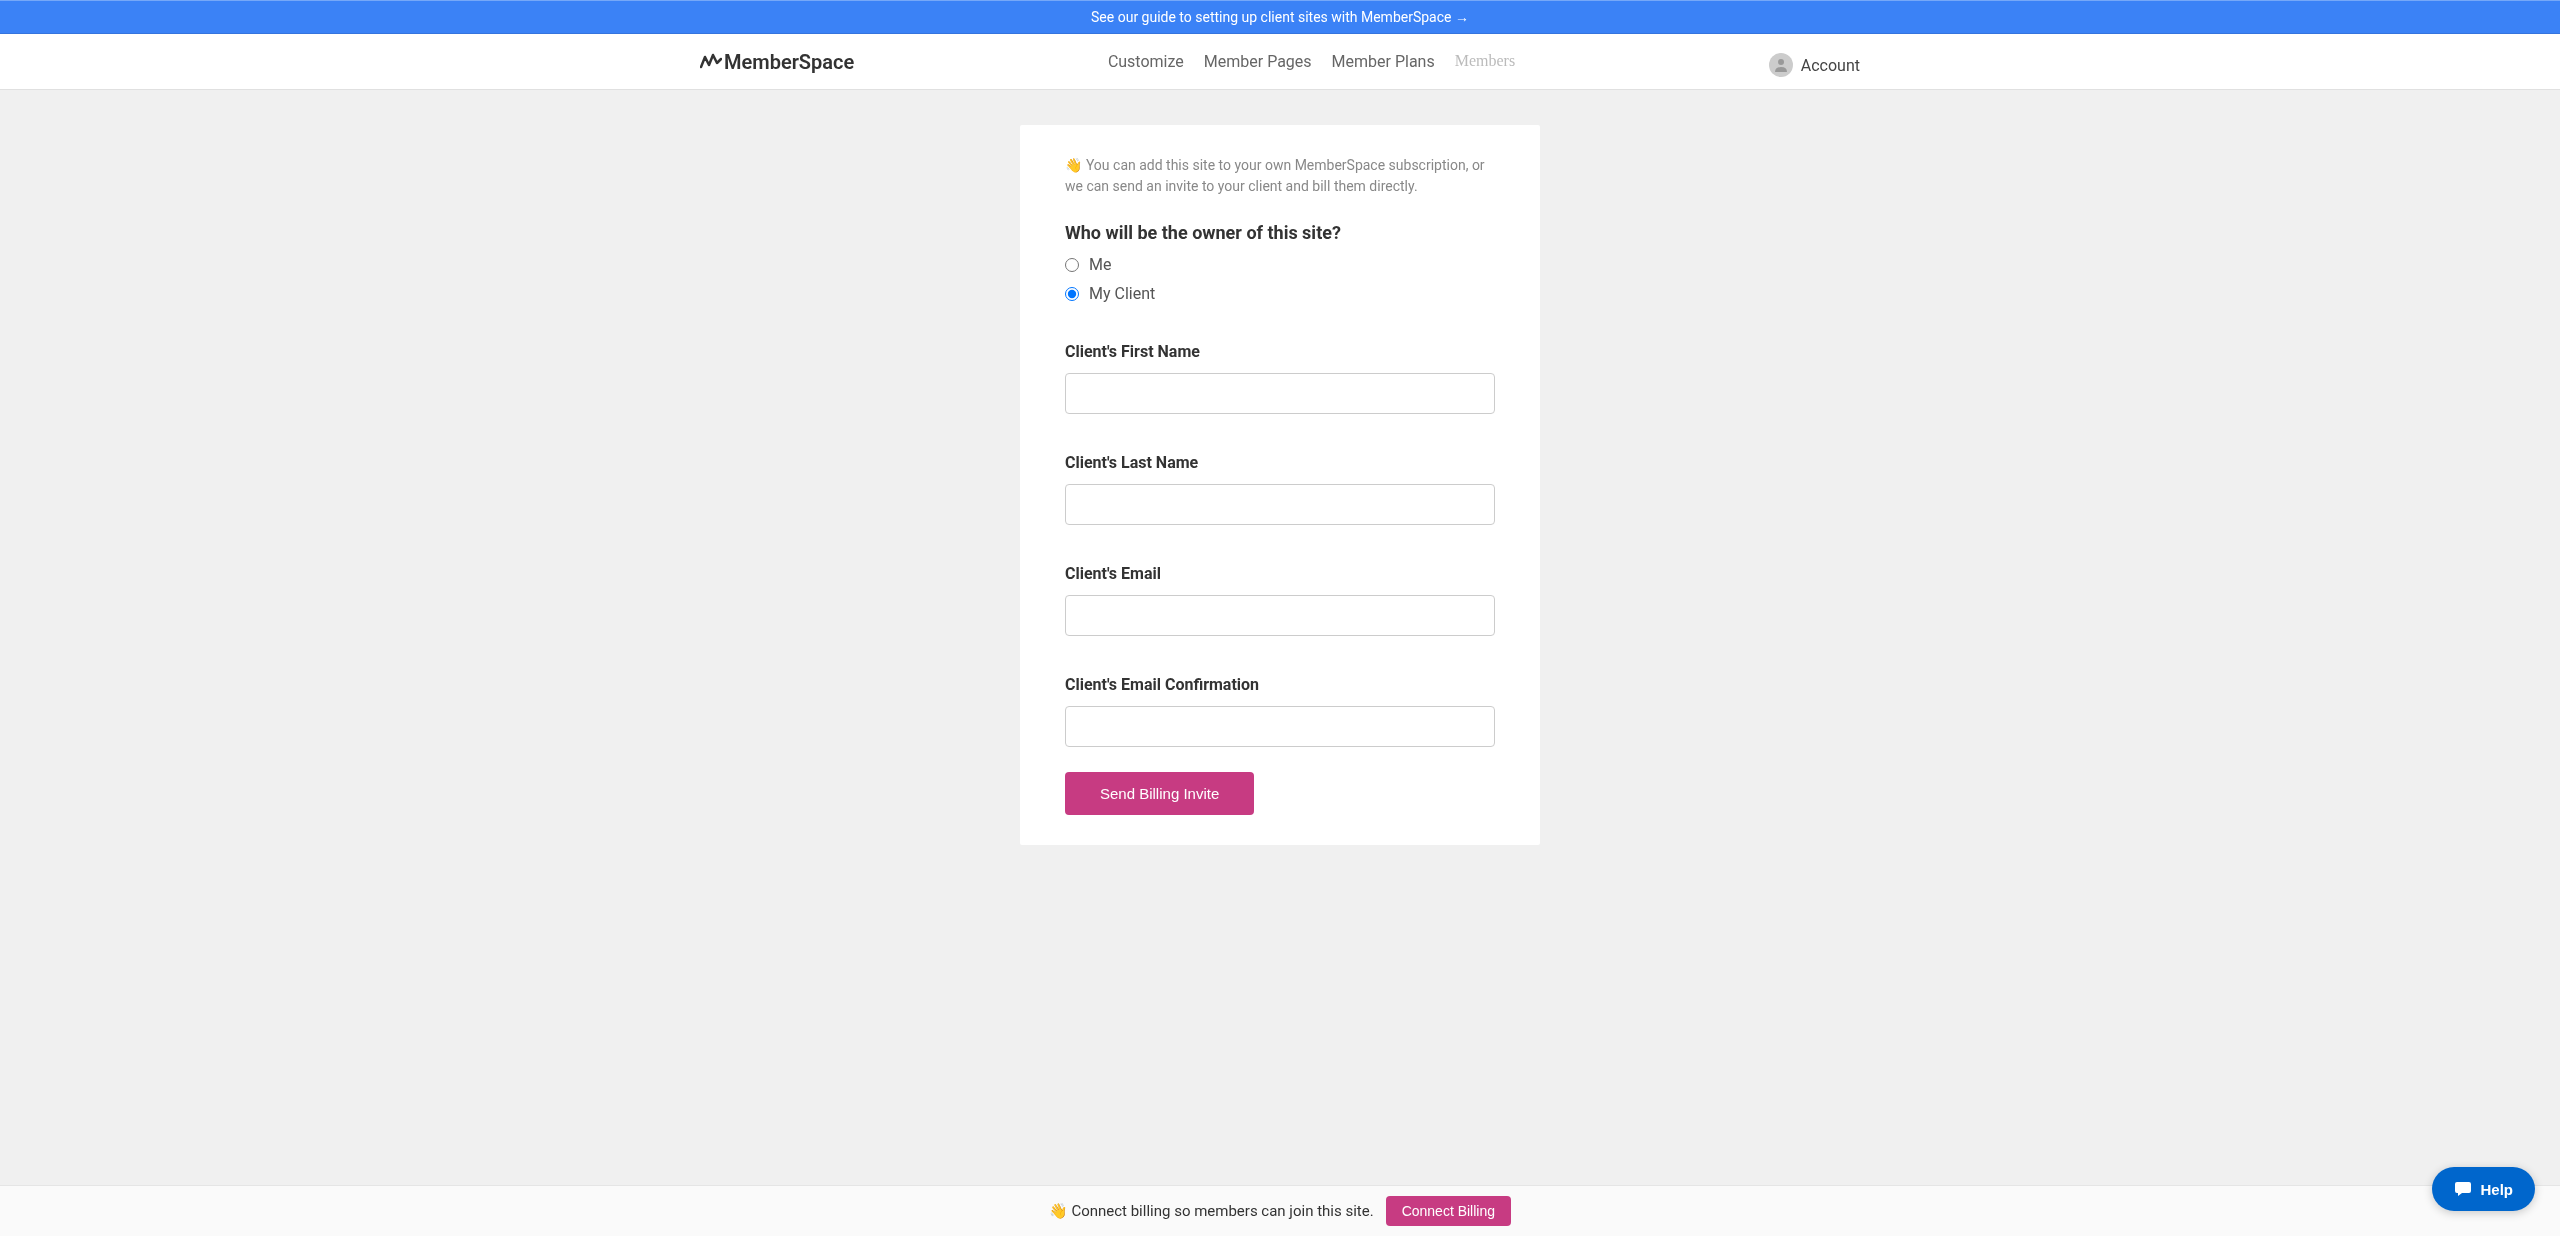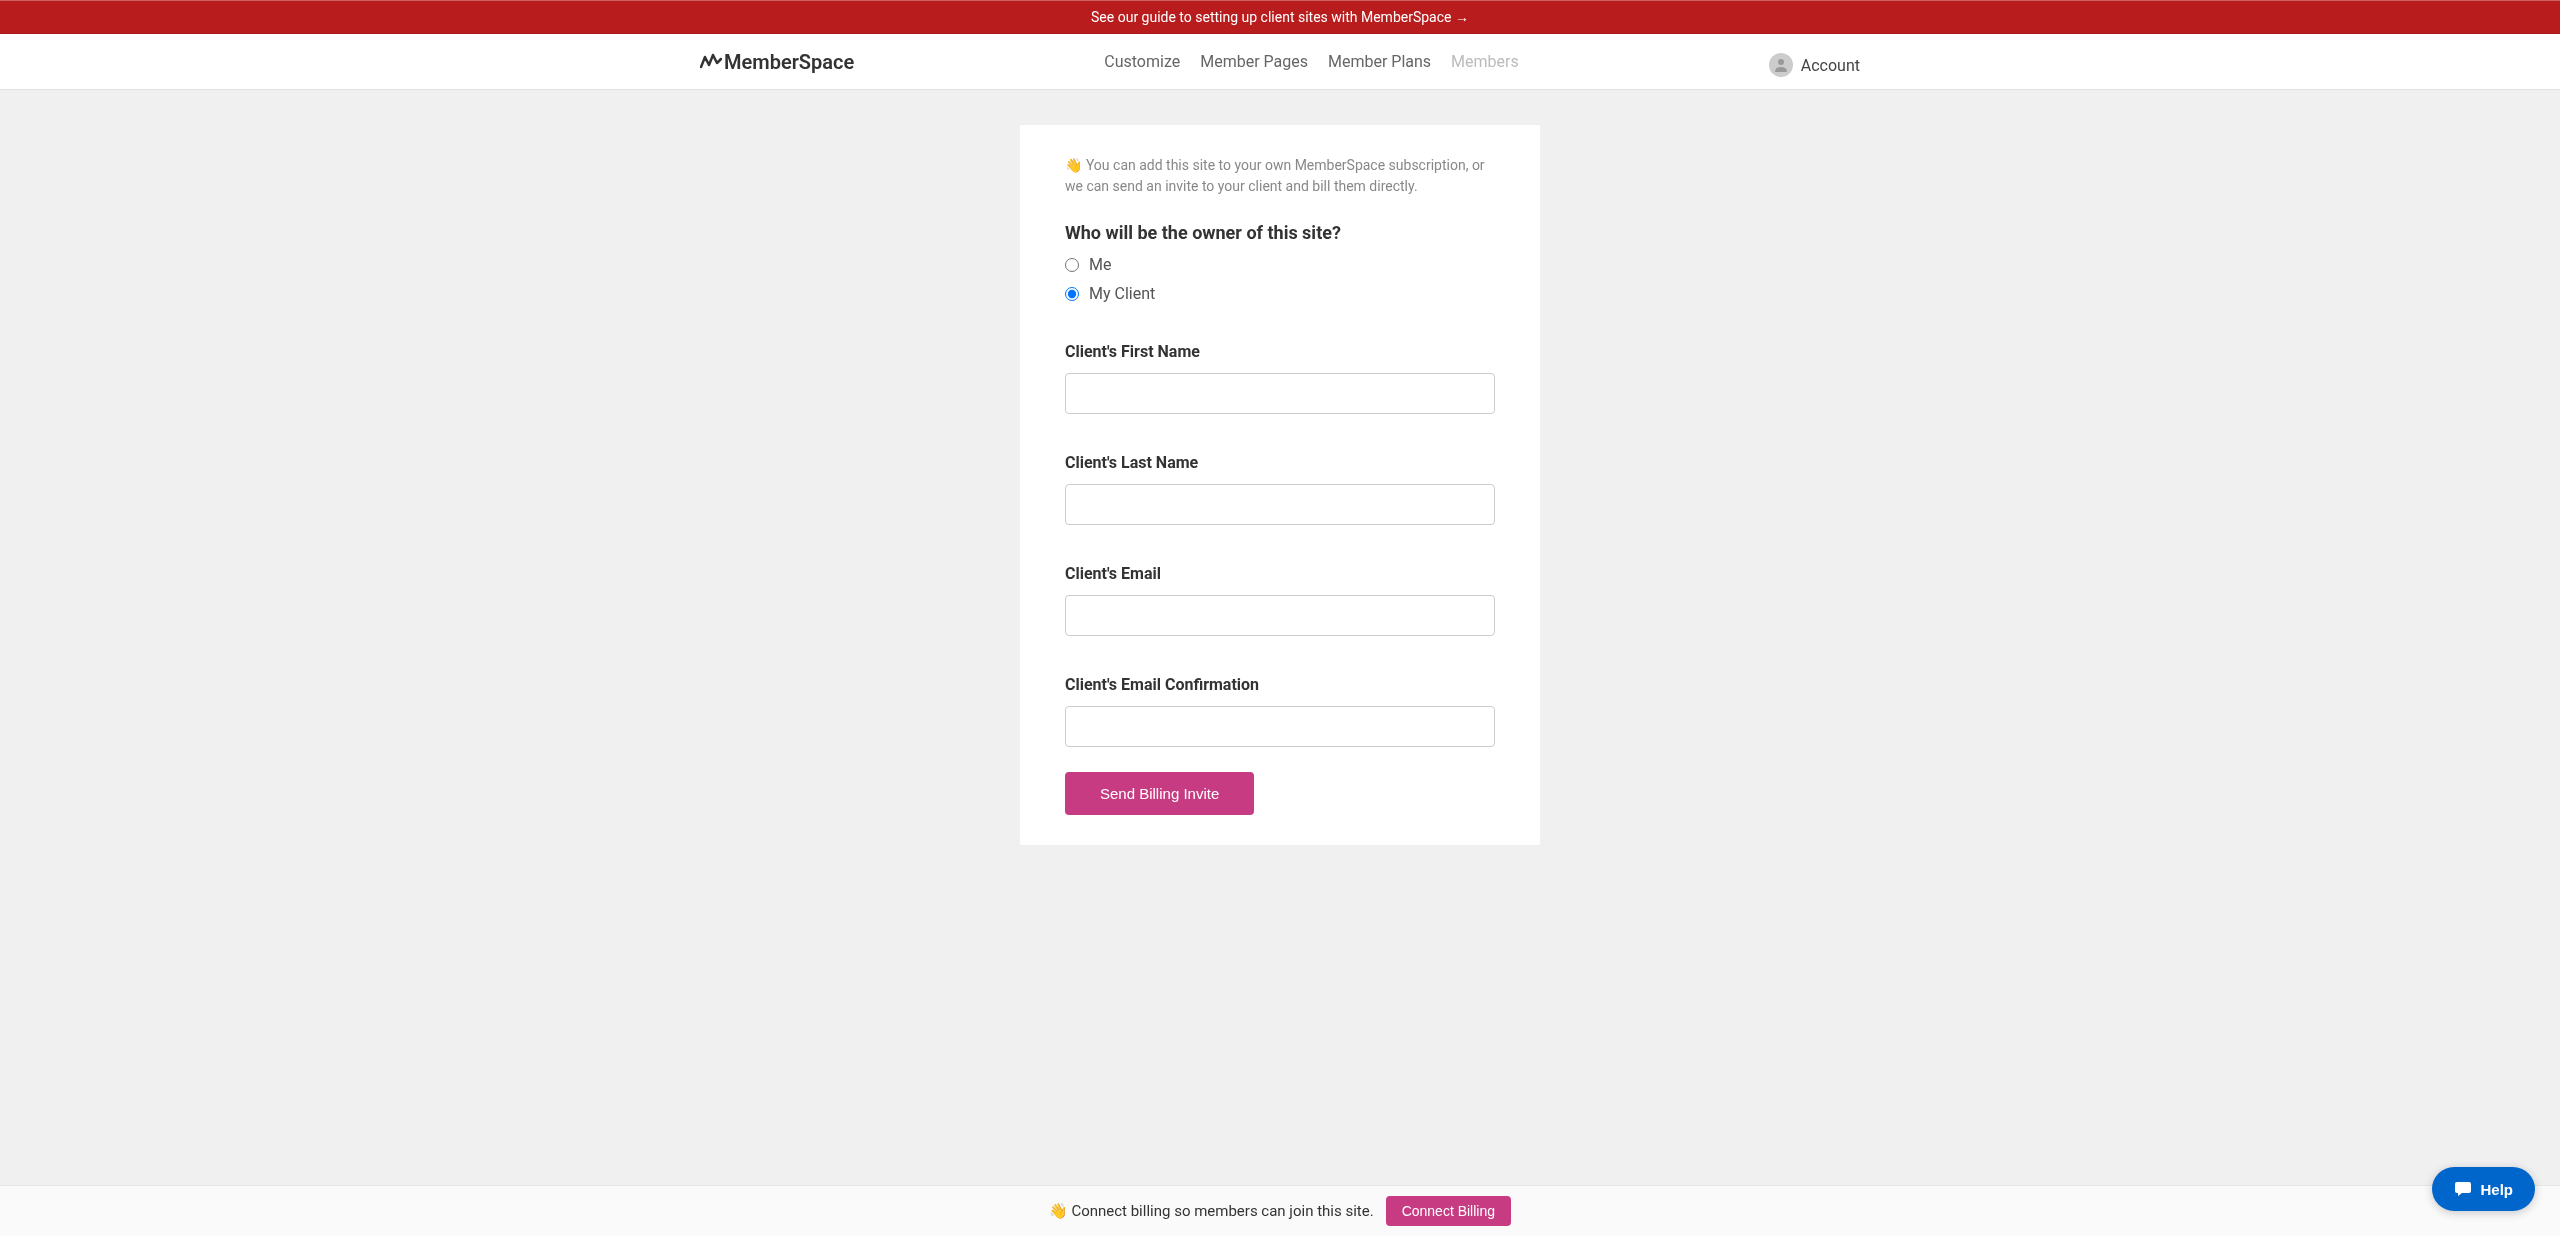--- a/index.html
+++ b/index.html
@@ -9,21 +9,21 @@
     }
     
     body {
       font-family: -apple-system, BlinkMacSystemFont, "Segoe UI", Roboto, "Helvetica Neue", Arial, sans-serif;
       background-color: #f0f0f0;
       min-height: 100vh;
       position: relative;
     }
     
     .top-banner {
-      background-color: #b91c1c;
+      background-color: #3b82f6;
       color: white;
       text-align: center;
       padding: 8px 0;
       font-size: 14px;
       cursor: pointer;
       border-top: 1px solid rgba(255,255,255,0.3);
       border-bottom: 1px solid rgba(0,0,0,0.1);
     }
     
     .header {
@@ -61,20 +61,21 @@
     
     .nav-link {
       color: #666;
       text-decoration: none;
       font-size: 16px;
       cursor: pointer;
     }
     
     .nav-link.disabled {
       color: #bbb;
+      font-family: Liberation Serif, serif;
     }
     
     .account-section {
       display: flex;
       align-items: center;
       gap: 8px;
       cursor: pointer;
       margin-top: 7px;
     }
     

